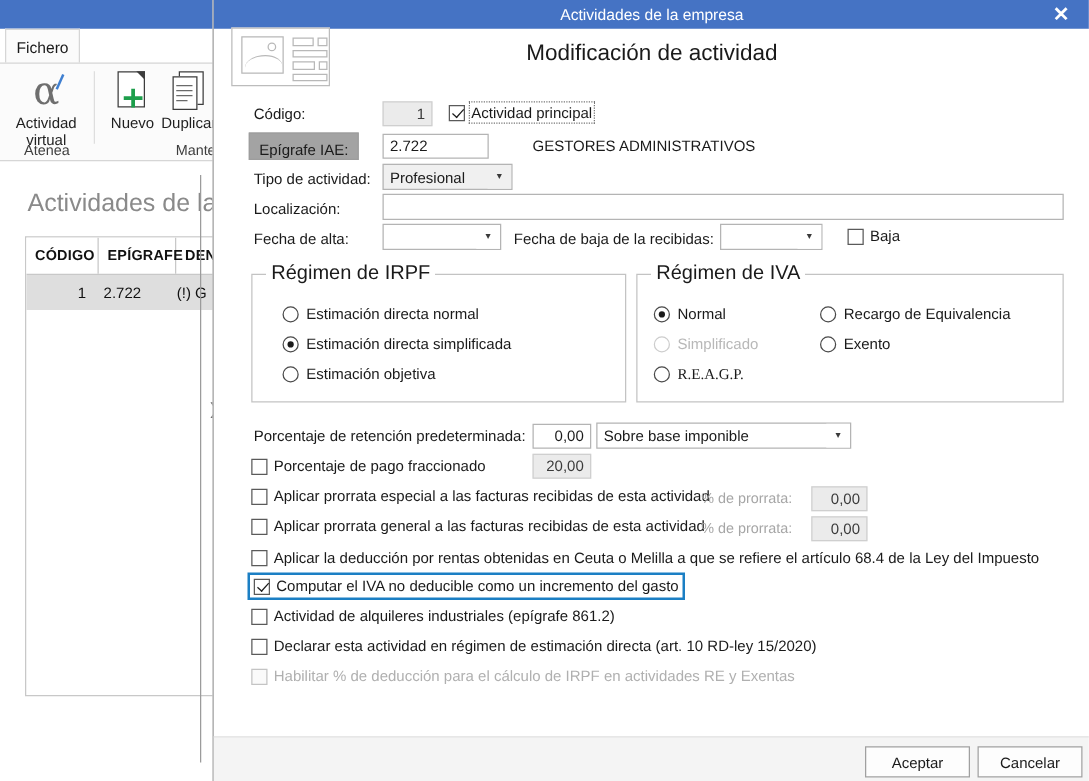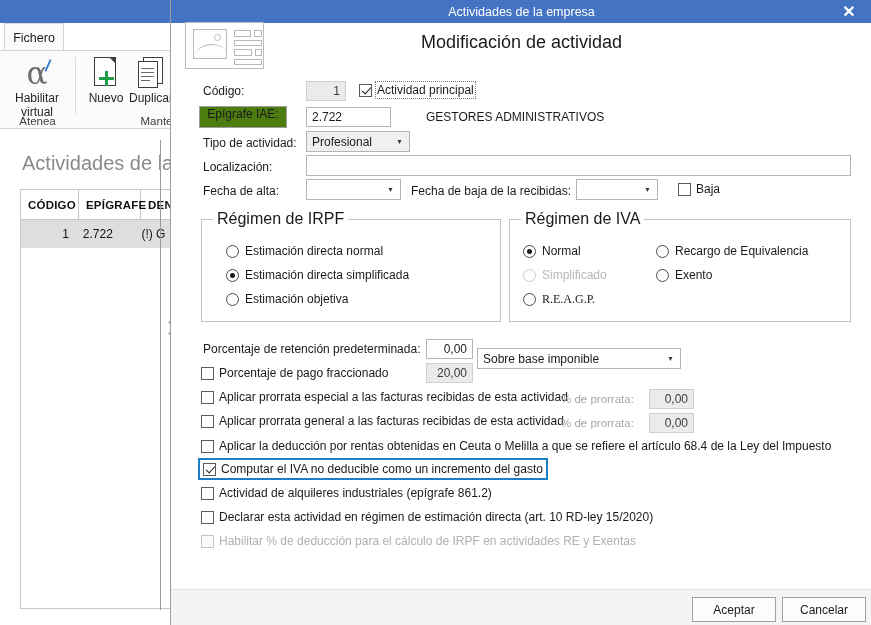--- a/index.html
+++ b/index.html
@@ -74,21 +74,21 @@
     position: absolute; left: 0px; top: 4px; width: 20px; height: 27px;
     border: 1.3px solid #3c3c3c; background: #fff;
   }
   .dup-line { position: absolute; left: 3px; height: 1.4px; background: #6a6a6a; }
 
   .page-title {
     position: absolute; left: 22px; top: 152px;
     font-size: 20px; color: #8a8a8a; white-space: nowrap;
   }
   .grid-wrap {
-    position: absolute; left: 20px; top: 189px; width: 200px; height: 420px;
+    position: absolute; left: 20px; top: 189px; width: 200px; height: 368px;
     border: 1px solid #c8c8c8; border-top: 1px solid #c8c8c8;
     background: #fff; overflow: hidden;
   }
   .grid-head { display: flex; height: 30px; background: #fff; border-bottom: 1px solid #c8c8c8; }
   .grid-head div {
     font-size: 11.5px; font-weight: bold; color: #111; letter-spacing: .2px;
     display: flex; align-items: center; padding: 0 7px;
     border-right: 1px solid #c8c8c8; white-space: nowrap;
   }
   .gh-codigo { width: 58px; justify-content: flex-start; }
@@ -148,22 +148,22 @@
 
   .lbl { position: absolute; font-size: 12px; color: #1a1a1a; white-space: nowrap; }
   .tbox {
     position: absolute; background: #ffffff; border: 1px solid #b4b4b4;
     font-size: 12px; color: #1a1a1a; display: flex; align-items: center;
     padding: 0 5px; height: 20px;
   }
   .tbox.ro { background: #ebebeb; border: 1px solid #cfcfcf; color: #3a3a3a; }
   .tbox.num { justify-content: flex-end; }
   .btnish {
-    position: absolute; background: #4d7c0f; border: 1px solid #9d9d9d;
-    font-size: 12px; color: #1a1a1a; display: flex; align-items: flex-start;
+    position: absolute; background: #a3a3a3; border: 1px solid #9d9d9d;
+    font-size: 12px; color: #1a1a1a; display: flex; align-items: flex-end;
     justify-content: center; height: 22px; cursor: pointer;
   }
   .combo {
     position: absolute; background: #fff; border: 1px solid #b4b4b4;
     height: 21px; display: flex; align-items: center;
     font-size: 12px; color: #1a1a1a; padding-left: 5px; cursor: pointer;
   }
   .combo .arrow {
     position: absolute; right: 0; top: 0; bottom: 0; width: 19px;
     display: flex; align-items: center; justify-content: center;
@@ -233,21 +233,21 @@
     </div>
 
     <div class="ribbon-body">
 
       <div class="rb-group" style="left:0; width:75px;">
         <div class="rb-item" style="left:7px;">
           <div class="rb-icon">
             <span class="alpha-glyph">α<span class="alpha-tick"></span></span>
           </div>
           <div class="rb-label">
-            <span>Habilitar</span><br>
+            <span>Actividad</span><br>
             <span>virtual</span>
           </div>
         </div>
         <div class="rb-group-label" style="left:0; width:75px;">Atenea</div>
       </div>
       <div class="rb-sep" style="left:75px;"></div>
 
       <div class="rb-group" style="left:76px; width:224px;">
         <div class="rb-item" style="left:0px;">
           <div class="rb-icon">
@@ -399,21 +399,21 @@
       <span class="ring"></span>
       <span class="txt">Recargo de Equivalencia</span>
     </div>
     <div class="rad" style="left:485px; top:268px;">
       <span class="ring"></span>
       <span class="txt">Exento</span>
     </div>
 
     <div class="lbl" style="left:32px; top:342px;">Porcentaje de retención predeterminada:</div>
     <div class="tbox num" style="left:255px; top:339px; width:47px;">0,00</div>
-    <div class="combo" style="left:306px; top:348px; width:204px;">
+    <div class="combo" style="left:306px; top:338px; width:204px;">
       <span>Sobre base imponible</span>
       <span class="arrow">▼</span>
     </div>
 
     <div class="cbx" style="left:30px; top:366px;">
       <span class="box"></span>
       <span class="txt">Porcentaje de pago fraccionado</span>
     </div>
     <div class="tbox ro num" style="left:255px; top:363px; width:47px;">20,00</div>
 

